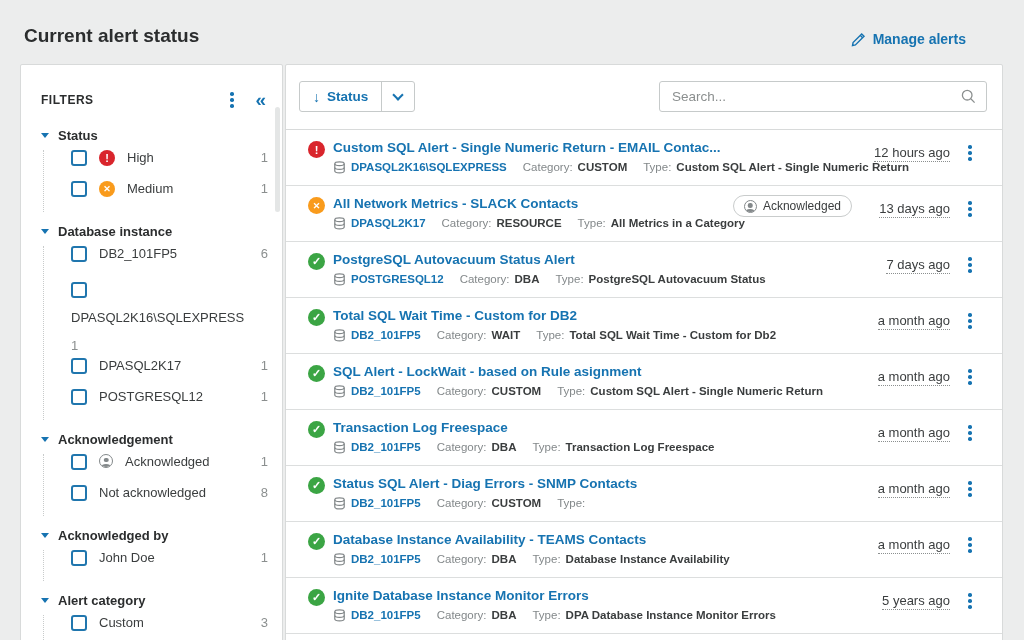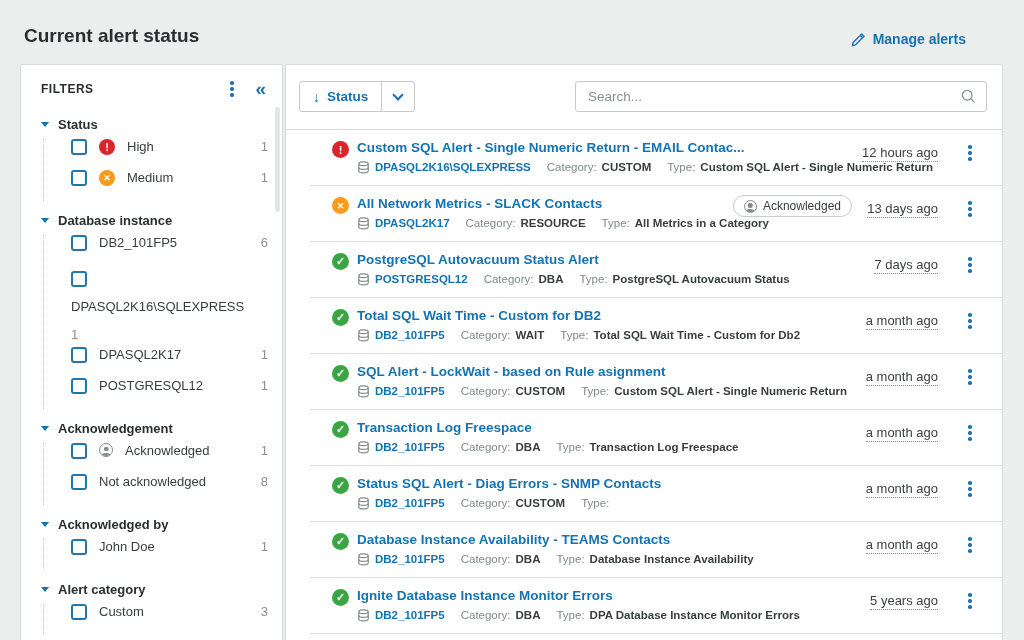--- a/index.html
+++ b/index.html
@@ -17,21 +17,21 @@
   
   .kebab { width:4px; height:17px; position:relative; cursor:pointer; display:inline-block; }
   .kebab::before { content:""; position:absolute; top:1px; left:0; width:3.5px; height:3.5px; border-radius:50%;
                    background:currentColor; box-shadow:0 6px 0 currentColor, 0 12px 0 currentColor; }
   
   .sidebar { position:absolute; left:20px; top:64px; width:263px; height:600px; background:#fff;
              border:1px solid #D8DADA; border-radius:2px; }
   .main    { position:absolute; left:285px; top:64px; width:718px; height:600px; background:#fff;
              border:1px solid #D8DADA; border-radius:2px; }
   
-  .sb-header { display:flex; align-items:center; padding:15px 16px 8px 20px; }
+  .sb-header { display:flex; align-items:center; padding:26px 16px 8px 20px; }
   .sb-title  { flex:1; font-size:12px; font-weight:700; letter-spacing:.5px; color:#2B2D2E; }
   .sb-kebab  { color:var(--accent,#1673B1); margin-right:21px; }
   .collapse-btn { color:var(--accent,#1673B1); font-size:19px; font-weight:700; line-height:12px; cursor:pointer; }
   .sb-scroll { position:absolute; right:2px; top:42px; width:5px; height:105px; background:#E4E6E6; border-radius:3px; }
   .f-section { padding-left:20px; margin-top:4px; }
   .f-head    { display:flex; align-items:center; gap:9px; height:30px; cursor:pointer; }
   .caret-down{ width:0; height:0; border-left:4.5px solid transparent; border-right:4.5px solid transparent;
                border-top:5.5px solid var(--accent,#1673B1); }
   .f-title   { font-size:13px; font-weight:700; color:#2B2D2E; }
   .f-items   { margin-left:2px; border-left:1px dotted #C8CBCB; padding-left:27px; margin-right:14px; }
@@ -64,39 +64,39 @@
   .toolbar { position:relative; height:63px; }
   .sort-split { position:absolute; left:13px; top:16px; display:inline-flex; height:31px;
                 border:1px solid #C6CACA; border-radius:3px; background:#fff; overflow:hidden; }
   .sort-main  { display:flex; align-items:center; gap:7px; padding:0 13px; color:var(--accent,#1673B1);
                 font-size:13.5px; font-weight:600; cursor:pointer; }
   .sort-arrow::before { content:"↓"; font-size:14px; font-weight:400; }
   .sort-chev  { display:flex; align-items:center; justify-content:center; width:33px;
                 border-left:1px solid #C6CACA; cursor:pointer; }
   .chev-glyph { width:8px; height:8px; border-right:2px solid var(--accent,#1673B1);
                 border-bottom:2px solid var(--accent,#1673B1); transform:rotate(45deg); margin-top:-4px; }
-  .search-wrap  { position:absolute; right:15px; top:16px; width:412px; height:31px; }
+  .search-wrap  { position:absolute; right:15px; top:16px; width:328px; height:31px; }
   .search-input { width:100%; height:100%; border:1px solid #C6CACA; border-radius:3px;
                   padding:0 36px 0 12px; font-size:13.5px; color:#3A3D3E; font-family:inherit; outline:none; }
   .search-input::placeholder { color:#8B8F8F; }
   .search-icon  { position:absolute; right:10px; top:7px; line-height:0; }
   
   .alert-list { position:absolute; top:64px; left:0; right:0; border-top:1px solid #D8DADA; }
   .alert-row  { position:relative; height:56px; border-bottom:1px solid #DCDEDE;
-                padding:9px 210px 0 22px; display:flex; align-items:flex-start; gap:8px;margin-left:24px; }
+                padding:9px 210px 0 22px; display:flex; align-items:flex-start; gap:8px; }
   .row-title  { display:block; font-size:13.5px; font-weight:600; color:var(--accent,#1673B1);
                 text-decoration:none; white-space:nowrap; max-width:500px; overflow:hidden;
                 cursor:pointer; line-height:17px; }
   .row-sub    { display:flex; align-items:center; margin-top:4px; white-space:nowrap;
                 font-size:11.5px; line-height:14px; }
   .db-icon    { margin-right:5px; display:inline-flex; line-height:0; }
   .inst-link  { color:var(--accent,#1673B1); font-weight:600; margin-right:16px; cursor:pointer; }
   .meta-label { color:var(--muted,#83888A); margin-right:5px; }
   .meta-value { color:var(--text,#3A3D3E); font-weight:600; margin-right:16px; }
-  .alert-time { position:absolute; right:64px; top:15px; font-size:13px; color:var(--text,#3A3D3E);
+  .alert-time { position:absolute; right:52px; top:15px; font-size:13px; color:var(--text,#3A3D3E);
                 border-bottom:1px dotted #8B8F8F; line-height:16px; cursor:pointer; }
   .row-kebab  { position:absolute; right:30px; top:14px; color:var(--accent,#1673B1); }
   .ack-badge  { position:absolute; right:150px; top:9px; height:22px; border:1px solid #C9CCCC;
                 border-radius:11px; display:flex; align-items:center; gap:6px; padding:0 10px;
                 font-size:12px; color:var(--text,#3A3D3E); background:#fff; }
   .ack-badge .person { width:13px; height:13px; }
 </style>
 </head>
 <body>
 

